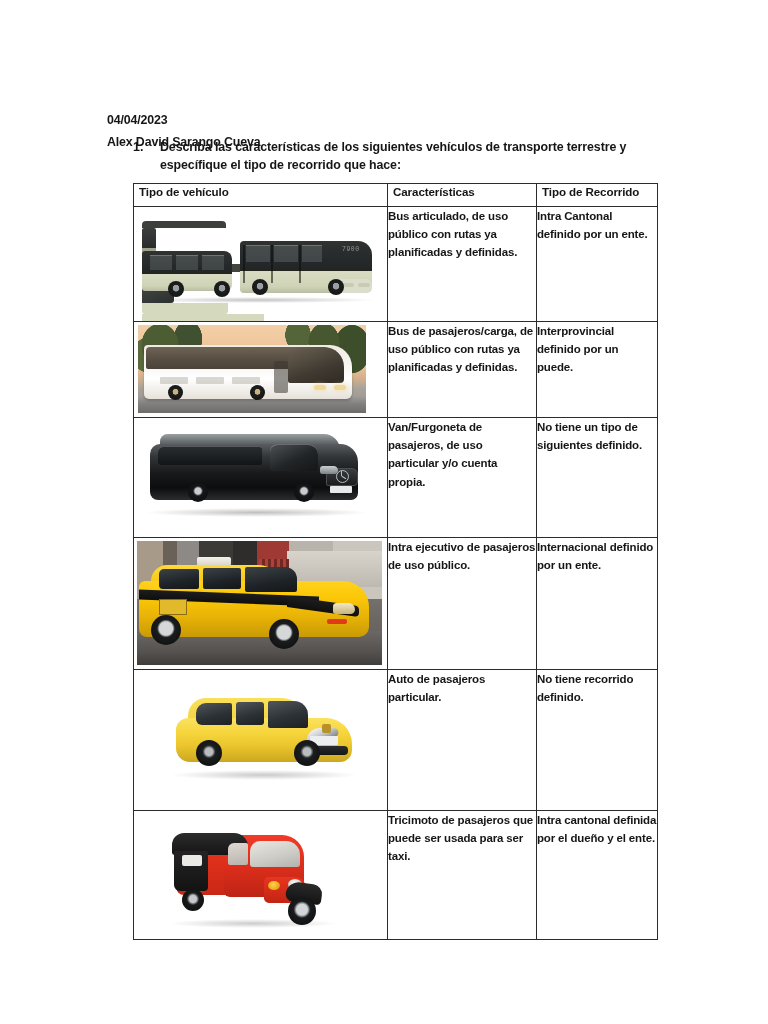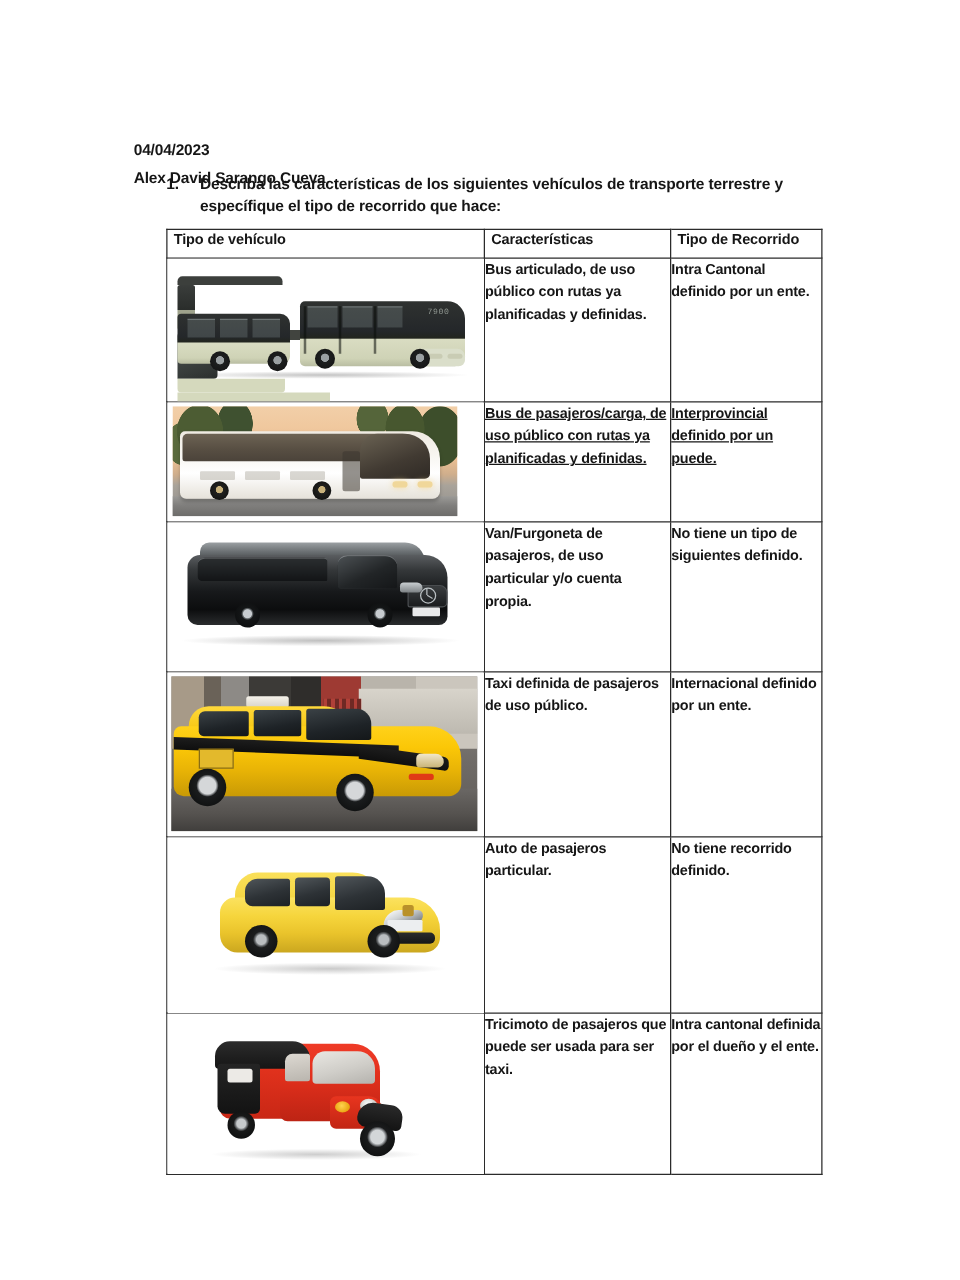--- a/index.html
+++ b/index.html
@@ -115,21 +115,21 @@
   .veh-figure {
     position: relative;
     width: 100%;
     height: 100%;
     overflow: hidden;
     background: #ffffff;
   }
 
   
   .r1 td { height: 114px; }
-  .r2 td { height: 95px; text-decoration: underline; }
+  .r2 td { height: 95px; }
   .r3 td { height: 119px; margin-top: 32px; }
   .r4 td { height: 131px; }
   .r5 td { height: 140px; }
   .r6 td { height: 128px; }
 
   
   .art { position: absolute; }
 
   
   .art-artic { left: 8px; top: 14px; width: 235px; height: 86px; }
@@ -557,21 +557,21 @@
               <div class="tx-stripe"></div>
               <div class="tx-stripe2"></div>
               <div class="tx-placard"></div>
               <div class="tx-hood-lamp"></div>
               <div class="tx-redlamp"></div>
               <div class="tx-wheel" style="left:14px;  top:74px;"></div>
               <div class="tx-wheel" style="left:132px; top:78px;"></div>
             </div>
           </div>
         </td>
-        <td class="cell-text">Taxi definida de pasajeros de uso público.</td>
+        <td class="cell-text">Intra ejecutivo de pasajeros de uso público.</td>
         <td class="cell-text">Internacional definido por un ente.</td>
       </tr>
 
       <tr class="r5">
         <td class="img-cell">
           <div class="veh-figure">
             <div class="art art-mini">
               <div class="mn-shadow"></div>
               <div class="mn-cabin"></div>
               <div class="mn-body"></div>

